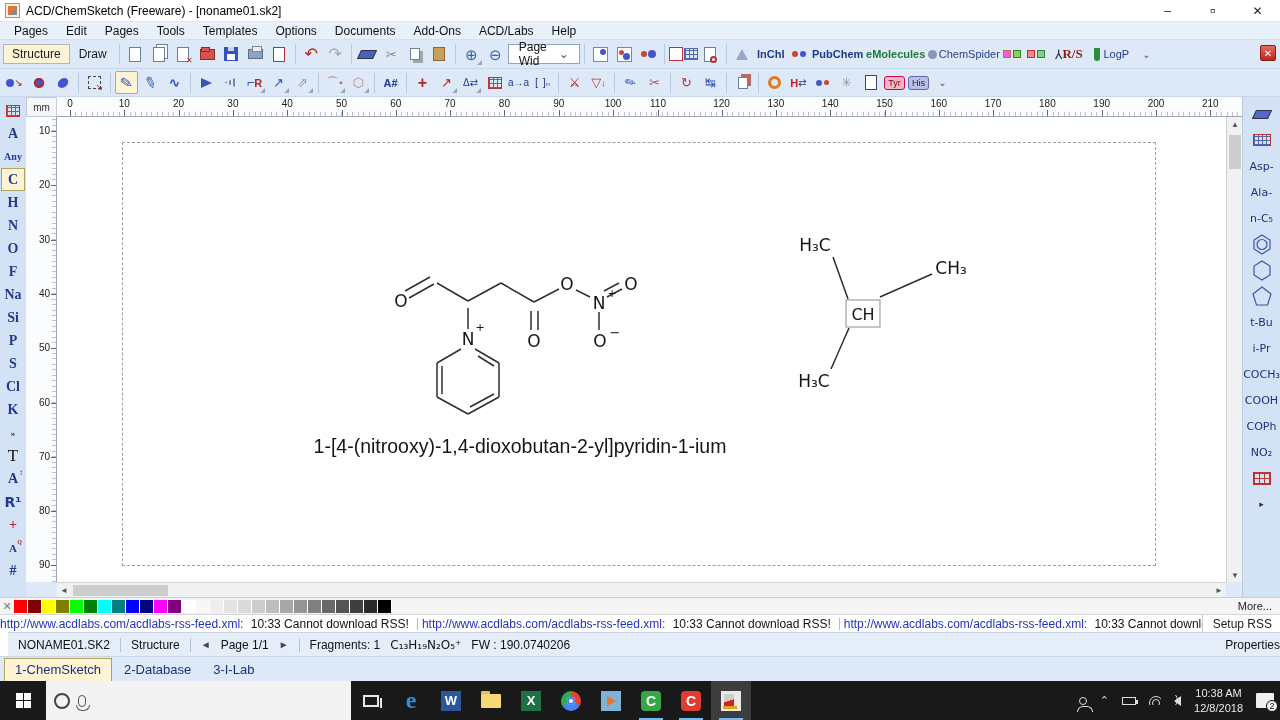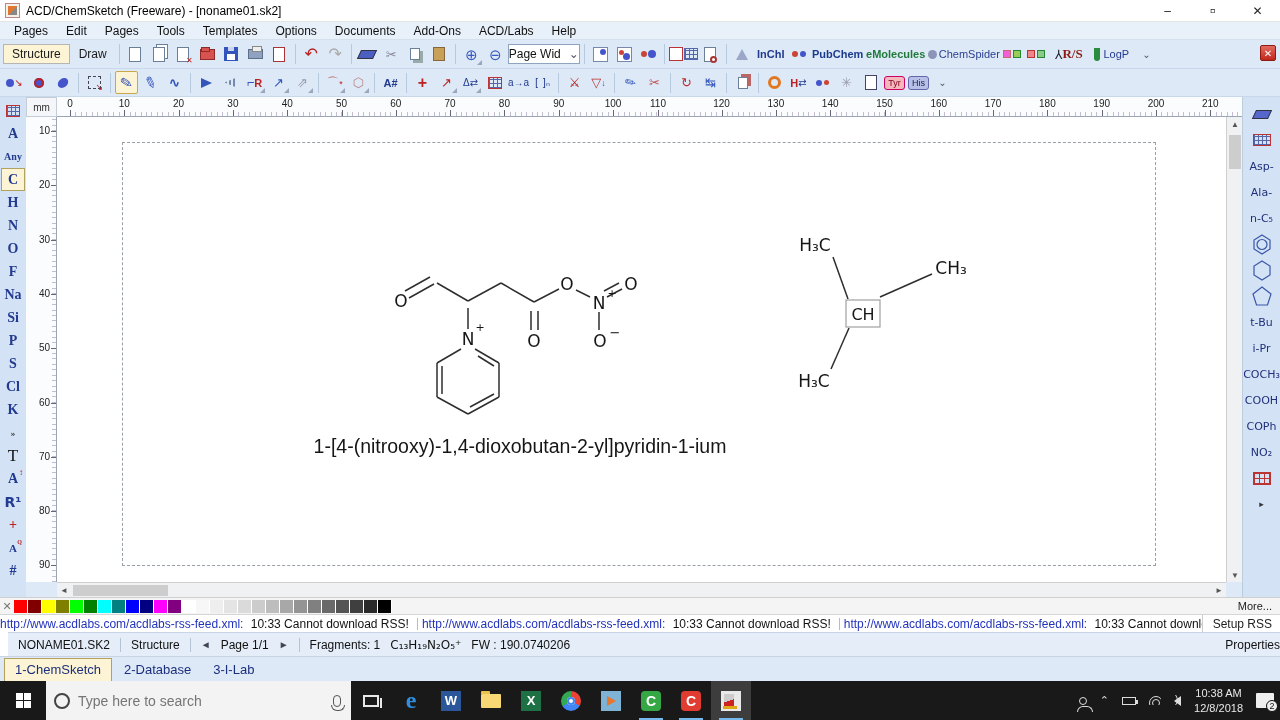--- a/index.html
+++ b/index.html
@@ -40,21 +40,21 @@
   .folder-red { width:15px; height:11px; background:#d8534f; border:1px solid #8c2b28; position:relative; }
   .folder-red::before { content:""; position:absolute; left:0; top:-3px; width:7px; height:3px; background:#d8534f; border:1px solid #8c2b28; }
   .ball { border-radius:50%; display:inline-block; }
   .b-red { background:#cc4433; } .b-blue { background:#4455cc; }
   .boxed { border:1px solid #7788aa; background:#fff; }
   .redbox { border:1px solid #b33; background:#fff; }
   .grid-ic { width:14px; height:12px; background:
       repeating-linear-gradient(90deg,#5566aa 0 1px,transparent 1px 4px),
       repeating-linear-gradient(0deg,#5566aa 0 1px,transparent 1px 4px); border:1px solid #5566aa; }
   #close-toolbar { position:absolute; right:4px; top:5px; width:16px; height:16px; background:linear-gradient(#e46a5f,#c1271b); border:1px solid #8c1b12; color:#fff; font-size:10px; display:flex; align-items:center; justify-content:center; border-radius:2px; }
-  #page-zoom { width:72px; height:20px; background:#fff; border:1px solid #8ea4bf; font-size:12px; display:flex; align-items:center; justify-content:space-between; padding:0 0; color:#111; }
+  #page-zoom { width:72px; height:20px; background:#fff; border:1px solid #8ea4bf; font-size:12px; display:flex; align-items:center; justify-content:space-between; padding:0 10px; color:#111; }
   .corner::after { content:""; position:absolute; right:1px; bottom:1px; border-left:5px solid transparent; border-bottom:5px solid #9aa7bb; }
   .wedge-up { width:0; height:0; border-left:11px solid #3355bb; border-top:5px solid transparent; border-bottom:5px solid transparent; }
   .wedge-hash { width:12px; height:10px; background:repeating-linear-gradient(90deg,#7788aa 0 2px,transparent 2px 4px); clip-path:polygon(0 50%,100% 0,100% 100%); }
   .pill { font-size:9px; padding:1px 3px; border-radius:3px; border:1px solid #99a; }
   .pill.tyr { background:#f3b8bb; border-color:#c06; color:#802; }
   .pill.his { background:#b9c0e8; border-color:#66a; color:#225; }
   .orange-circ { width:13px; height:13px; border:3px solid #e07820; border-radius:50%; }
 
   
   #workspace { position:absolute; left:0; top:97px; width:1280px; height:500px; background:#dde9f7; }
@@ -690,21 +690,20 @@
   <div id="start-btn">
       <div class="win-logo">
         <div></div>
         <div></div>
         <div></div>
         <div></div>
       </div>
     </div>
   <div id="search-box">
     <div id="search-circle"></div>
-    <input id="search-input" placeholder="Type here to search" style="">
     <div class="mic"></div>
   </div>
   <div class="task-ic">
       <div class="tv"></div>
     </div>
   <div class="task-ic">
       <span class="edge-e">e</span>
     </div>
   <div class="task-ic">
       <div class="sq-ic word">W</div>

